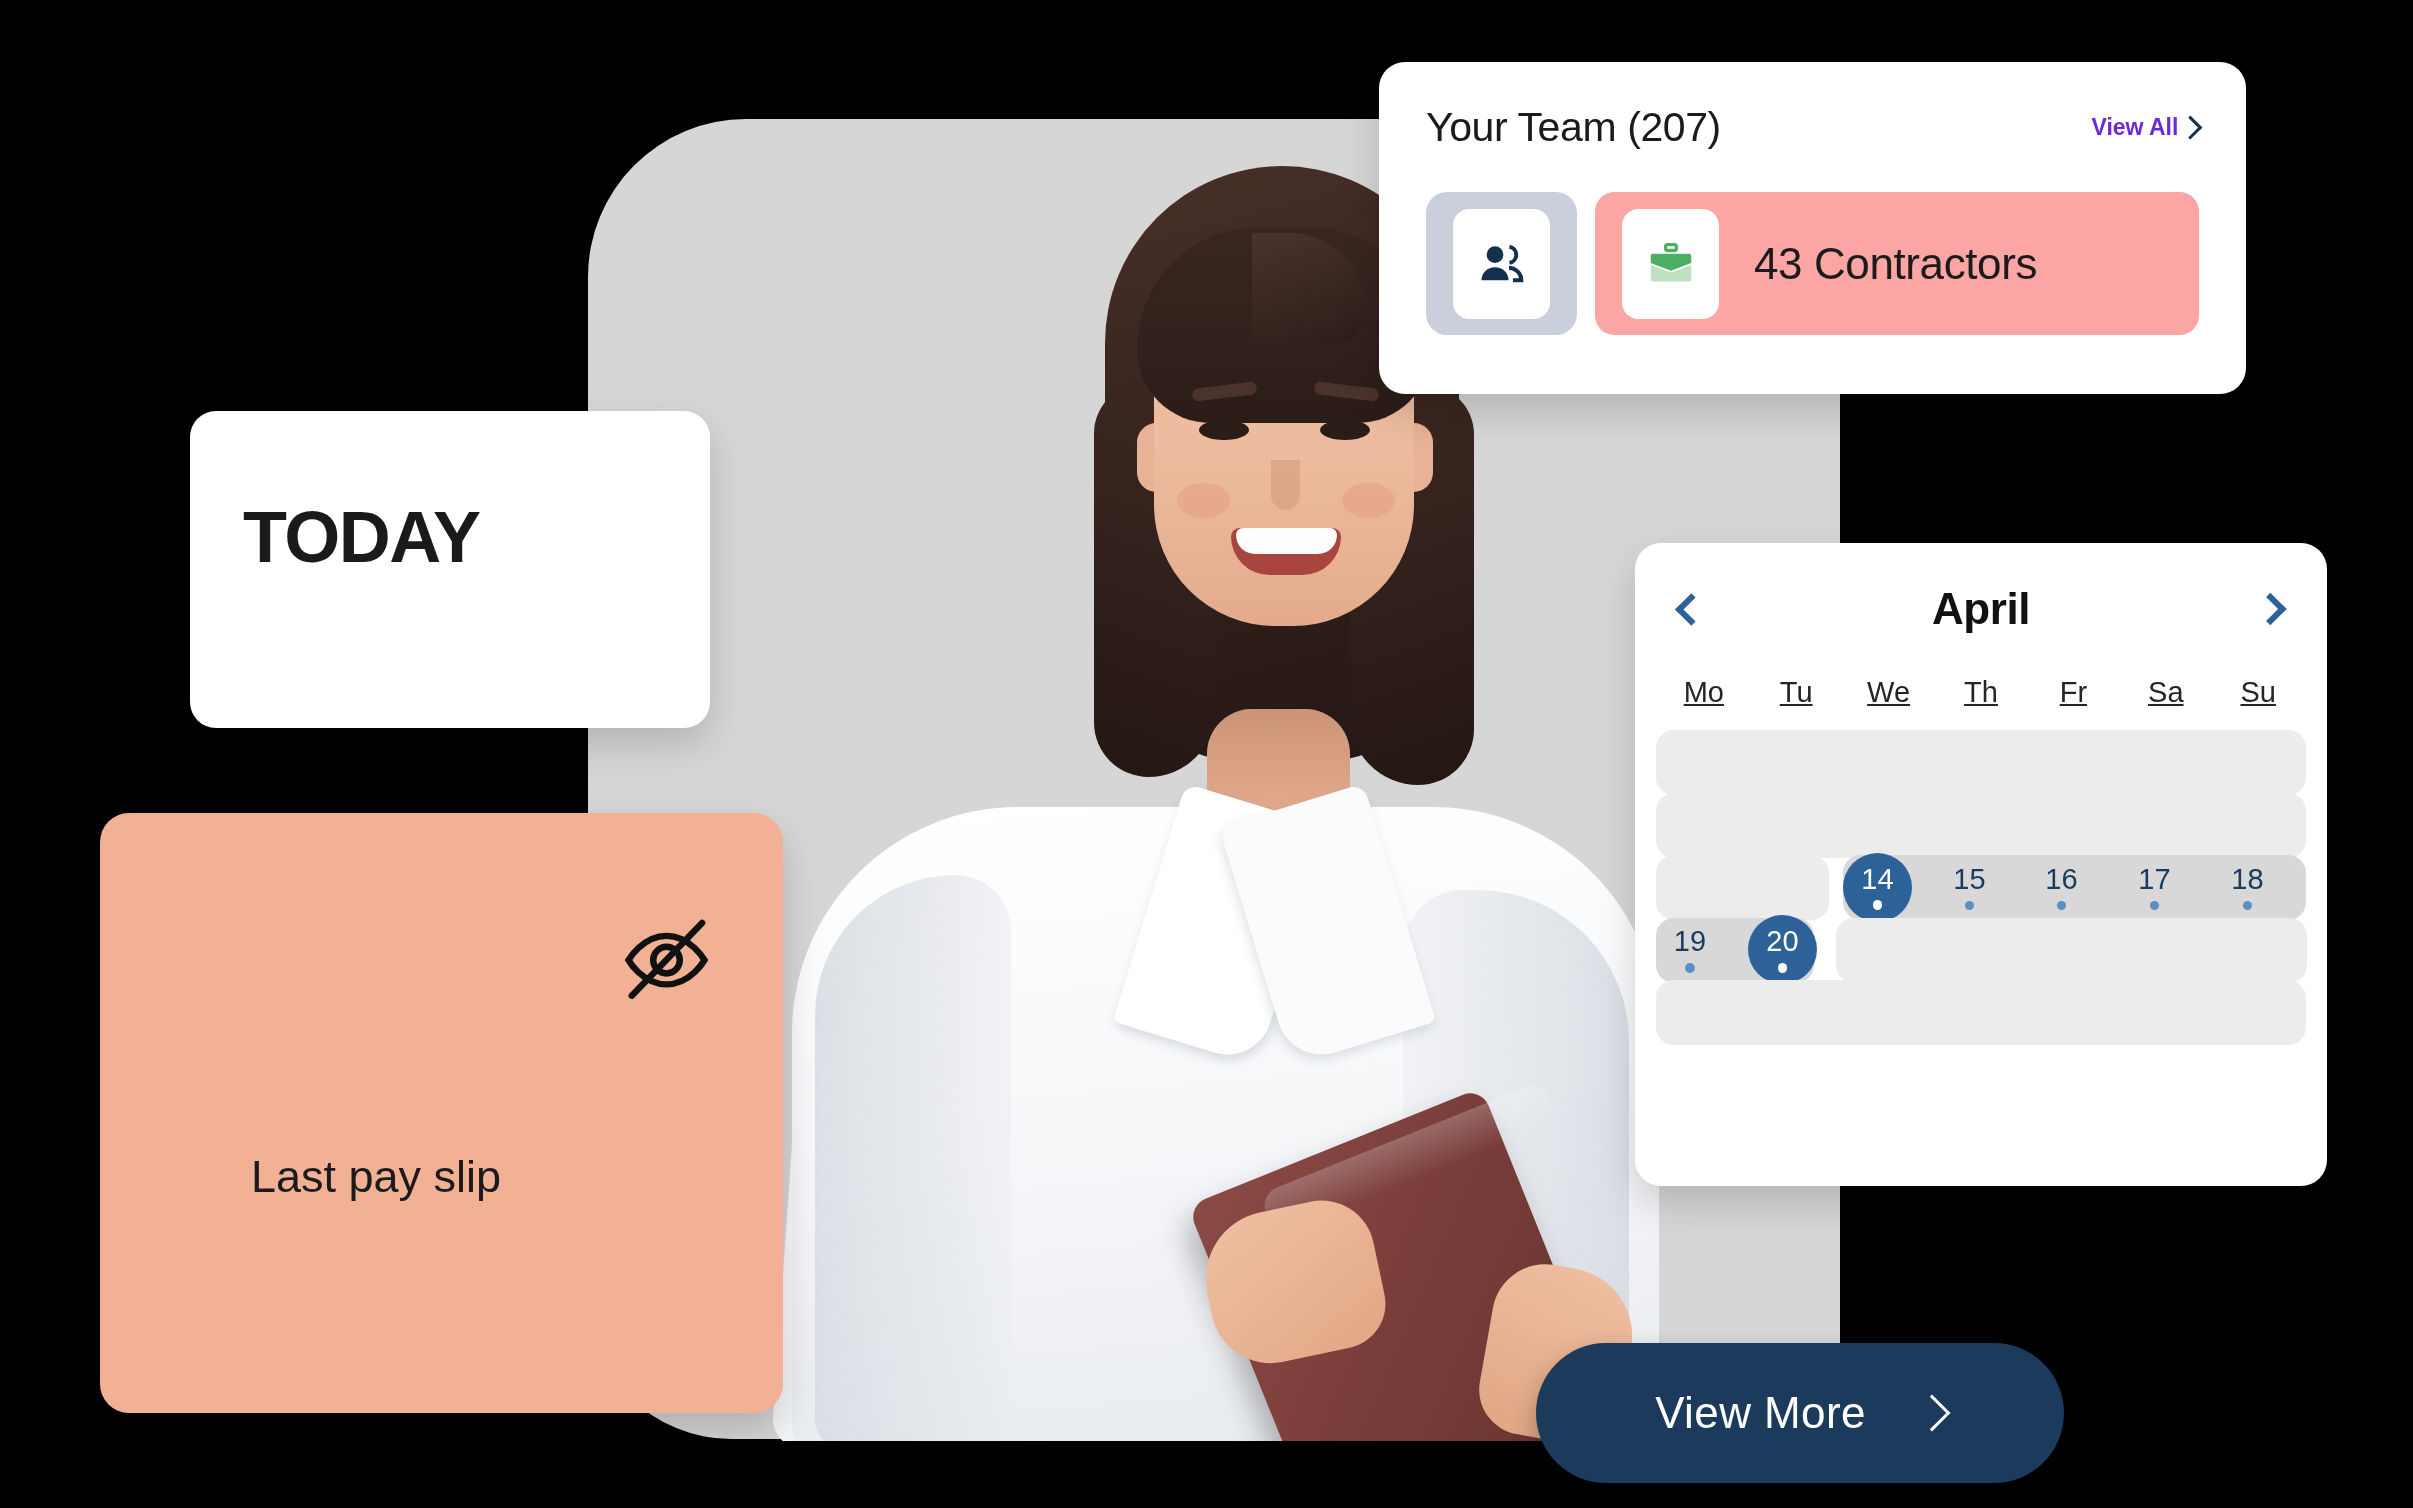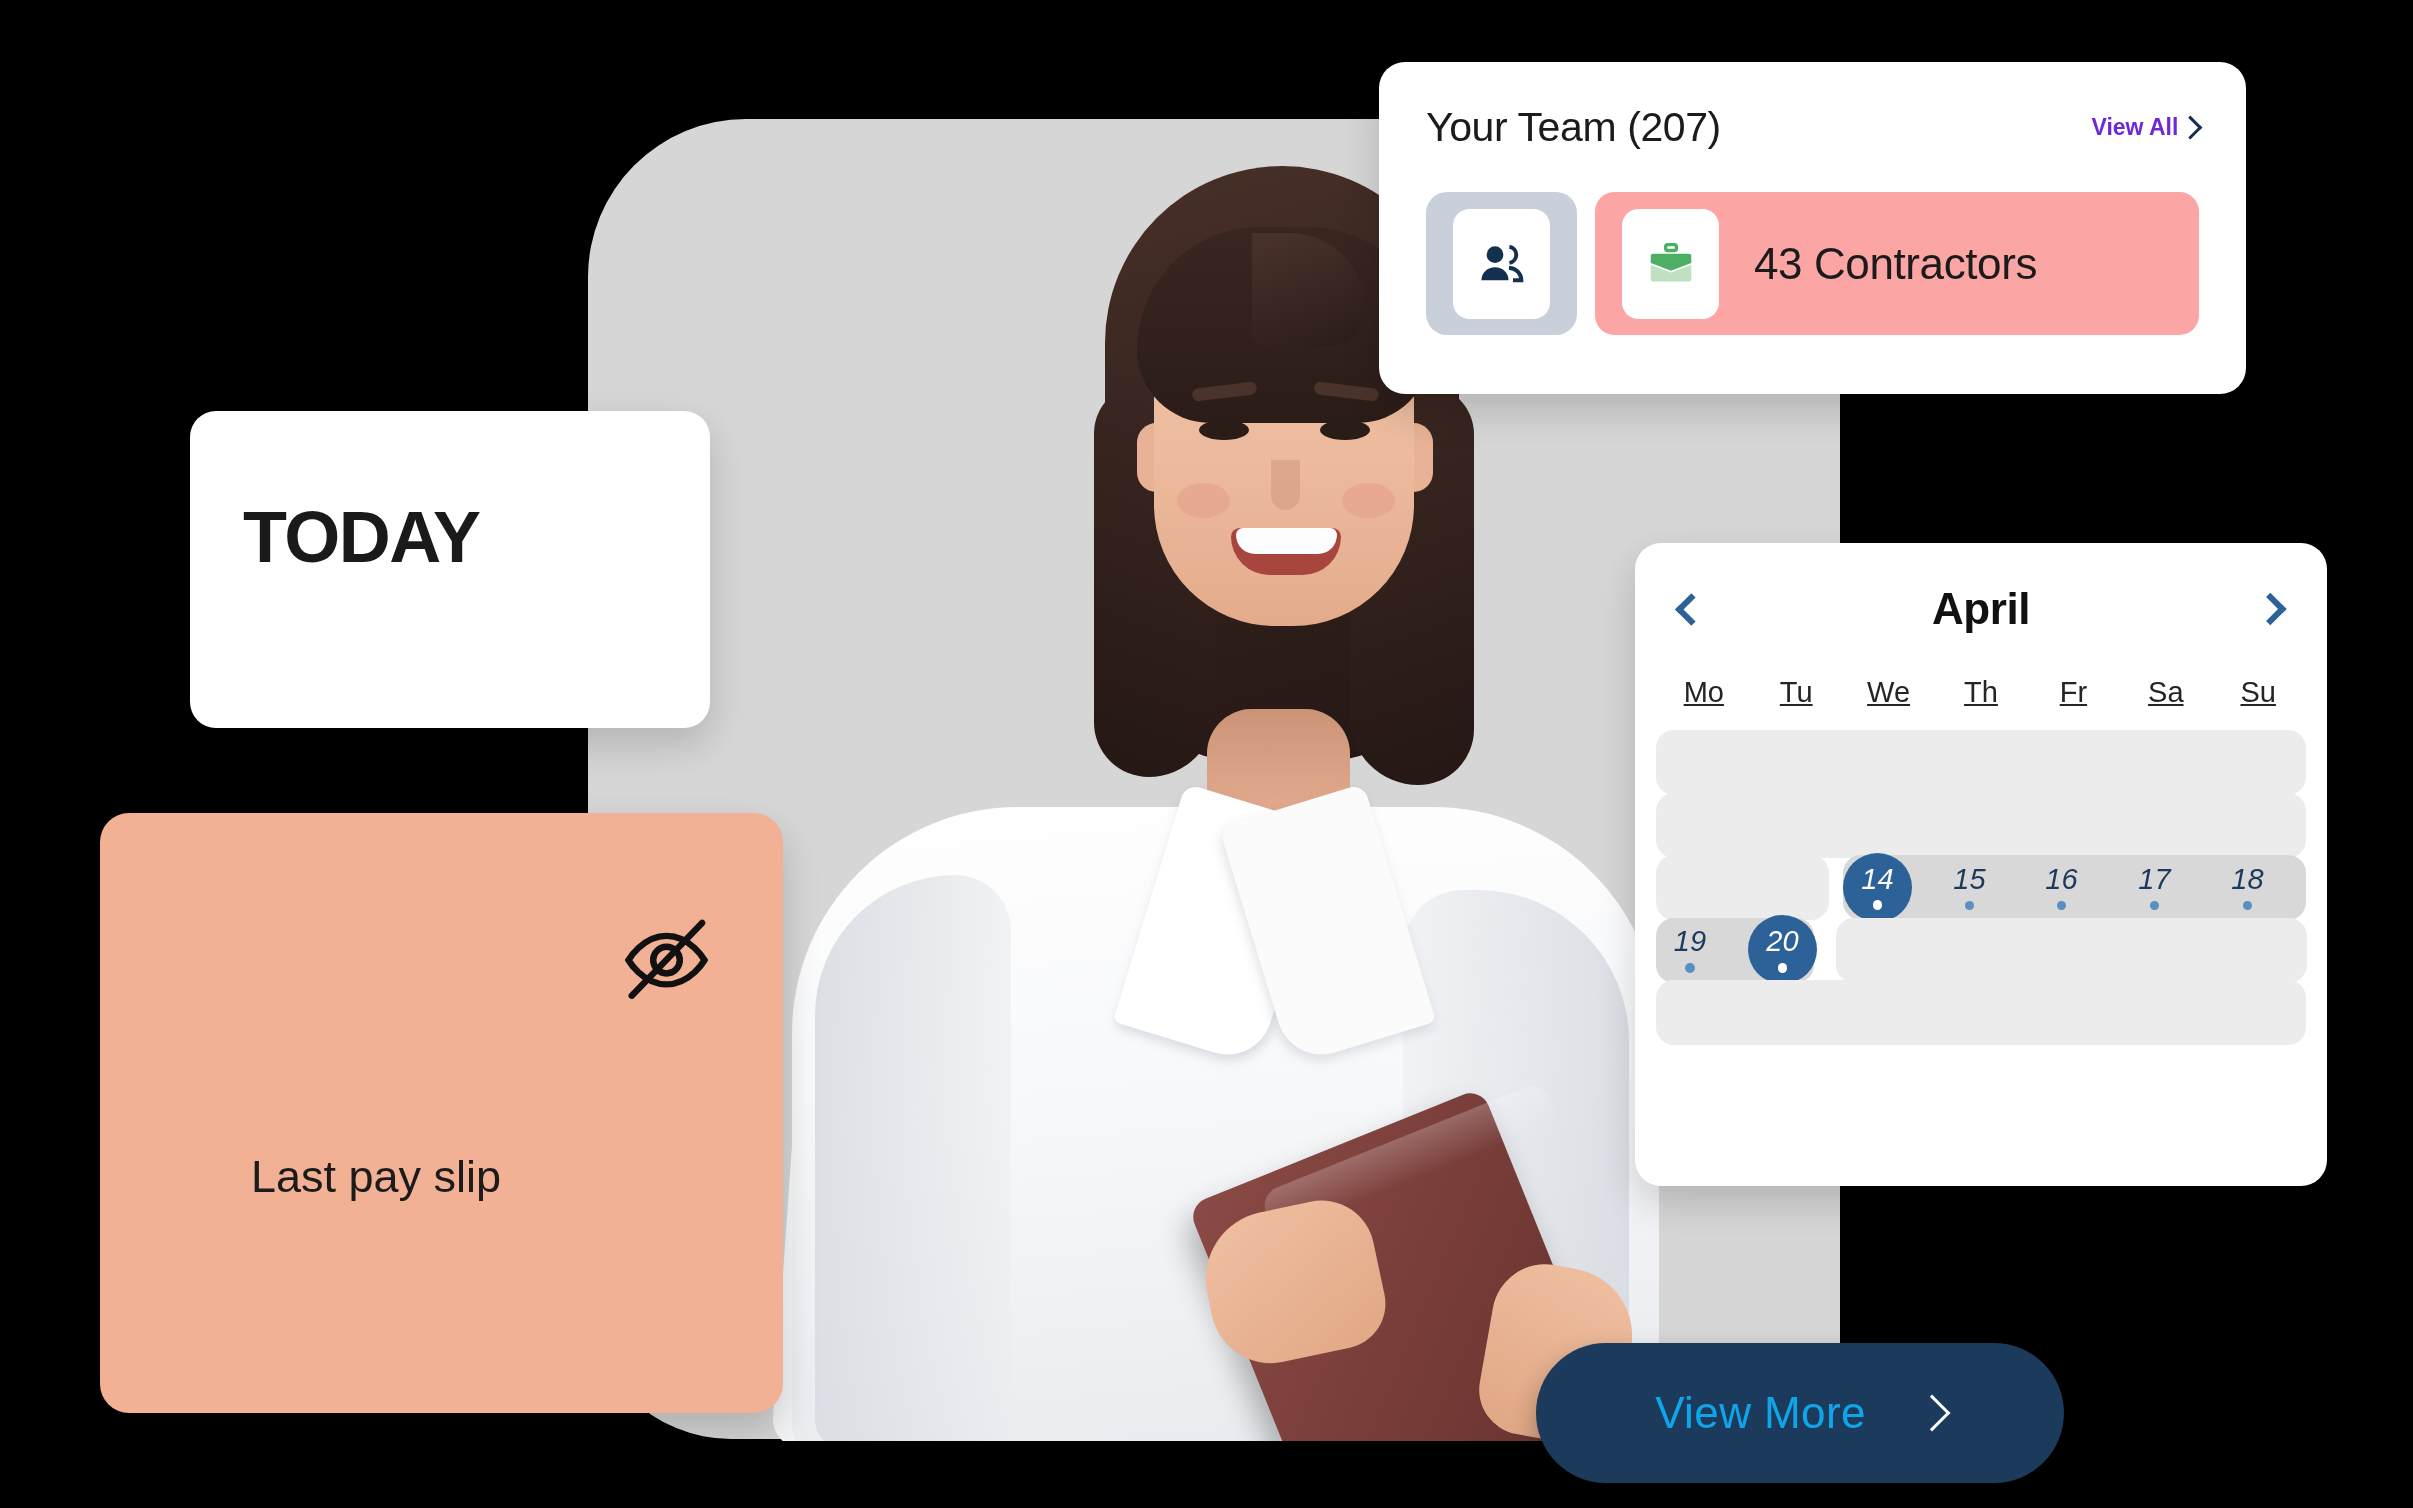--- a/index.html
+++ b/index.html
@@ -192,41 +192,41 @@
   
   .cal-card { left:1635px; top:543px; width:692px; height:643px; padding:0; }
   .cal-head { display:flex; align-items:center; justify-content:space-between; padding:41px 45px 0 45px; }
   .cal-month { font-size:44px; font-weight:700; color:#111111; letter-spacing:-0.4px; }
   .chev-nav { width:22.6px; height:22.6px; border-left:6px solid #2d6298; border-bottom:6px solid #2d6298; cursor:pointer; }
   .chev-prev { transform:rotate(45deg); }
   .chev-next { transform:rotate(-135deg); }
   .cal-dow { display:grid; grid-template-columns:repeat(7,1fr); padding:0 22.6px; margin-top:42px; }
   .dow { text-align:center; font-size:29px; color:#242424;text-decoration:underline; }
   .cal-grid { position:relative; padding:0 21px; margin-top:21px; }
-  .cal-row { position:relative; height:46px; margin-bottom:16.6px;font-style:italic; }
+  .cal-row { position:relative; height:46px; margin-bottom:16.6px; }
   .bar { position:absolute; top:0; height:65px; background:#ececec; border-radius:18px; }
   .bar-sel { background:#d8d8d8; }
   .daycell {
     position:absolute; top:0; height:65px; width:65px;
     display:flex; flex-direction:column; align-items:center; justify-content:center;
     font-size:29px; color:#1b3a5c; cursor:pointer;
   }
   .daycell .dnum { line-height:1; }
   .dot { width:9.8px; height:9.8px; border-radius:50%; background:#5a8fc4; margin-top:6.8px; }
   .daycell.active { background:#2d6298; border-radius:50%; color:#ffffff; width:69px; height:69px; top:-2.3px; }
   .daycell.active .dot { background:#ffffff; }
 
   
   .viewmore {
     position:absolute; left:1536px; top:1343px; width:528px; height:140px;
     background:#1b3a5c; border-radius:70px;
     display:flex; align-items:center; justify-content:center; gap:53px;
     cursor:pointer; box-shadow:0 12px 26px rgba(0,0,0,.3);
   }
-  .vm-label { color:#0ea5e9; font-size:44px; font-weight:400; letter-spacing:0.4px; }
+  .vm-label { color:#ffffff; font-size:44px; font-weight:400; letter-spacing:0.4px; }
   .chev-vm { width:26px; height:26px; border-right:3.8px solid #fff; border-top:3.8px solid #fff; transform:rotate(45deg); }
 </style>
 </head>
 <body>
 
 <div id="stage">
 
   <div class="backdrop"></div>
 
   <div class="person-wrap">

